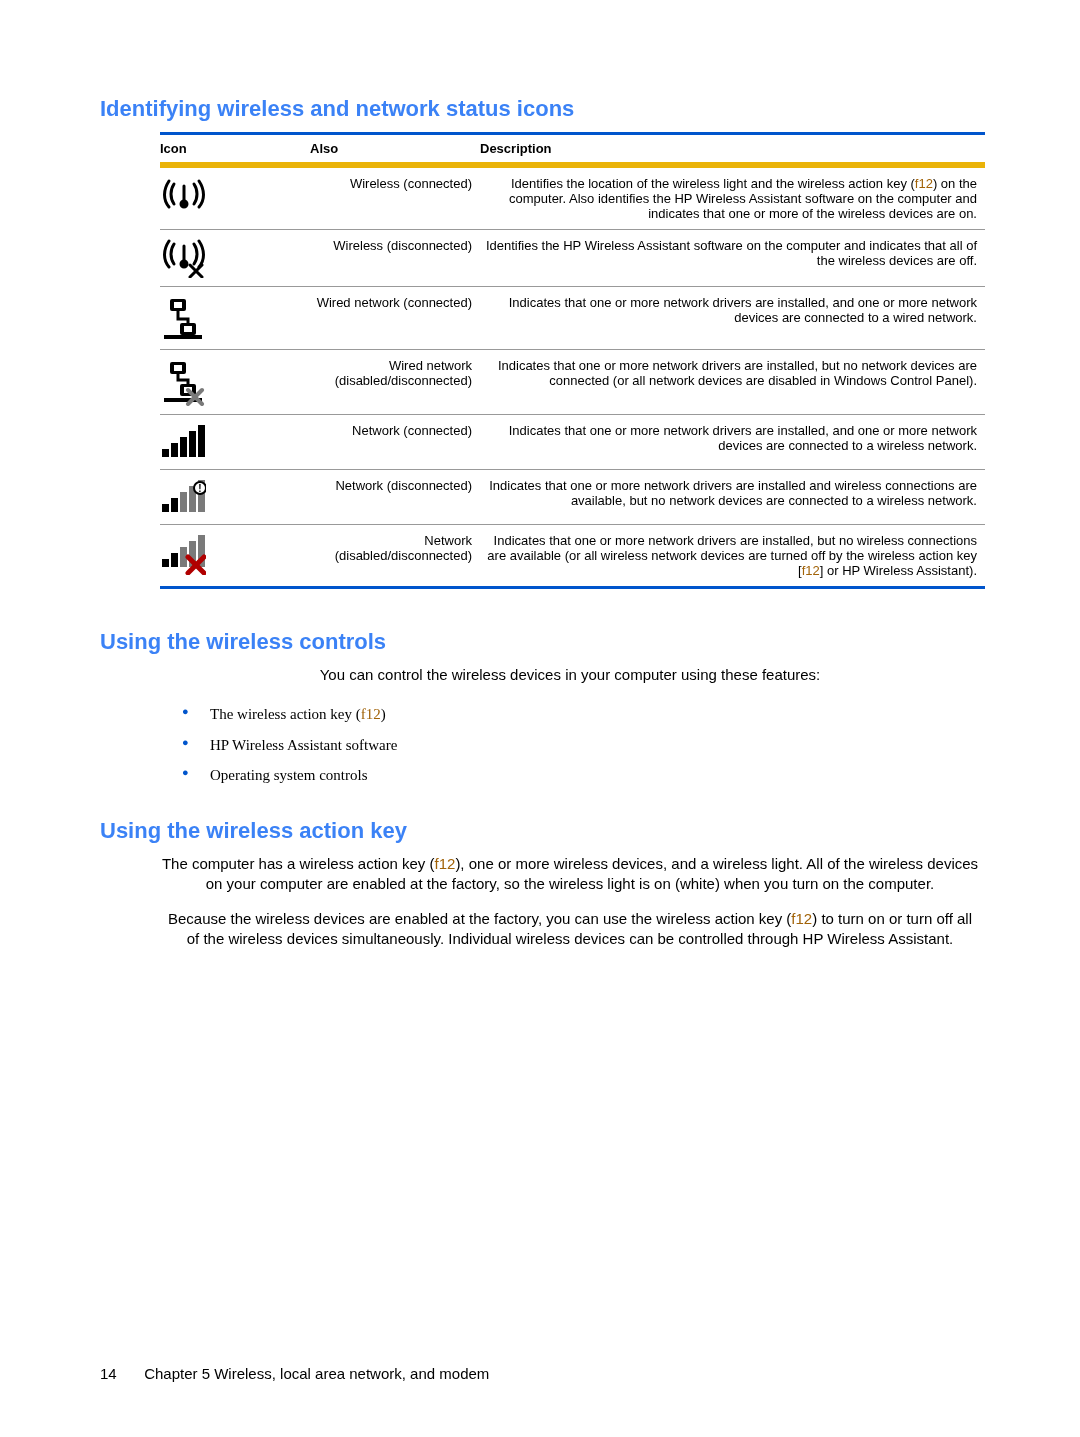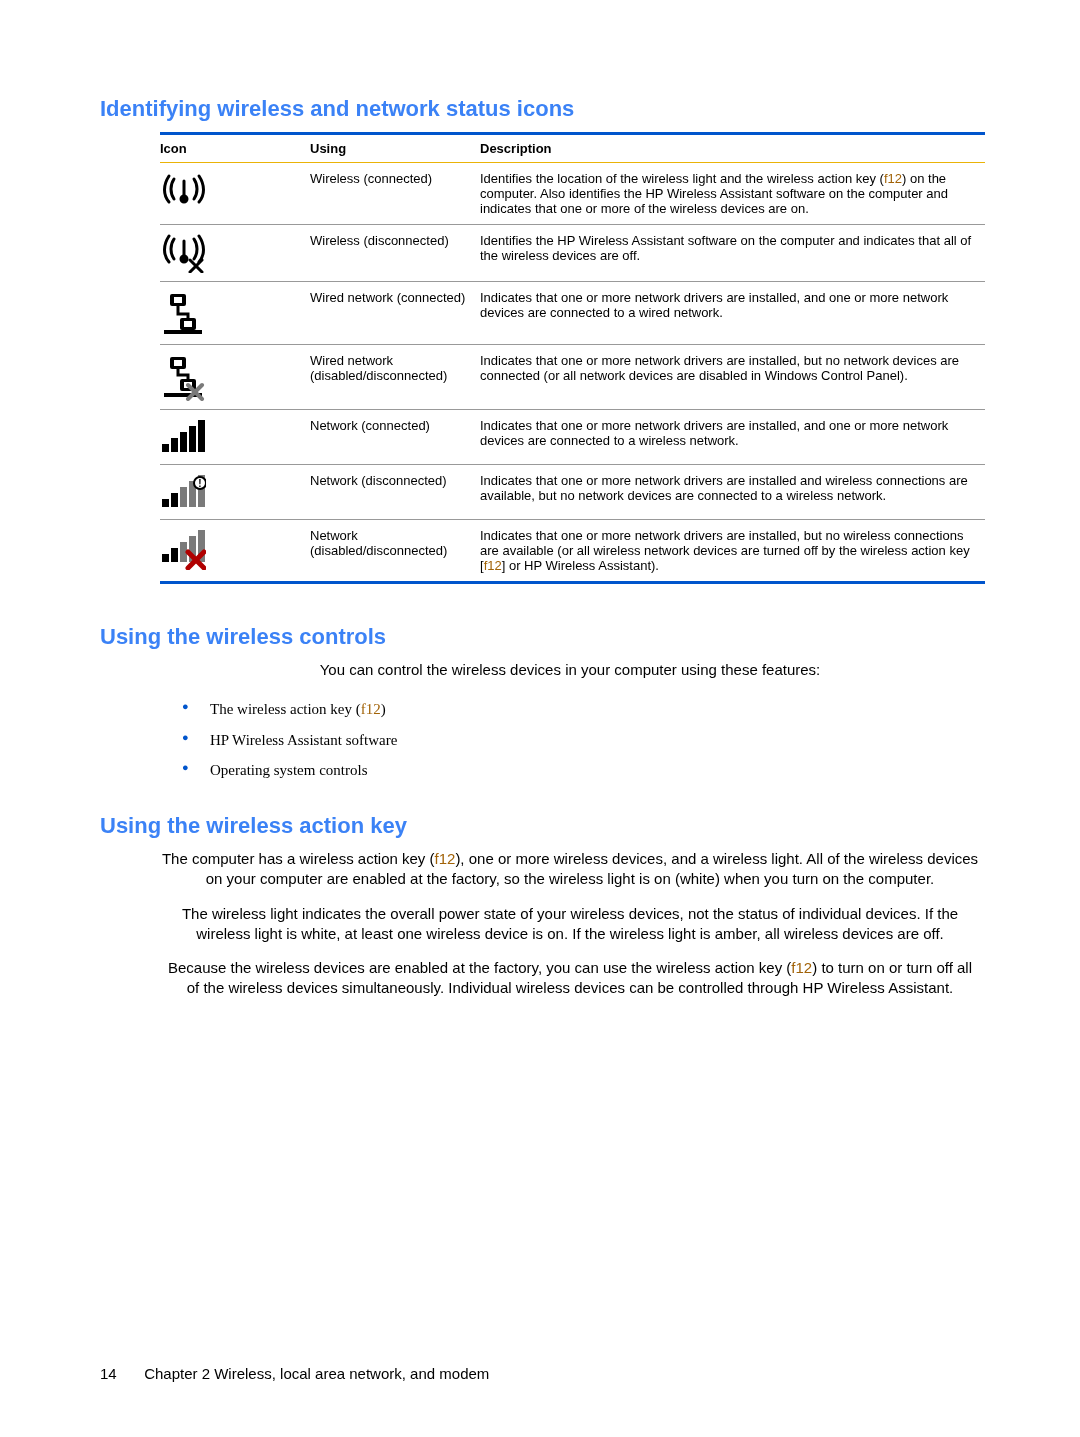--- a/index.html
+++ b/index.html
@@ -18,23 +18,23 @@
     font-weight: bold;
     margin-bottom: 10px;
   }
   .indent { margin-left: 60px; }
   table.icons {
     width: 825px;
     border-collapse: collapse;
     font-size: 13px;
     margin-bottom: 40px;
   }
-  table.icons thead tr { border-top: 3px solid #0055cc; border-bottom: 1px solid #eab308; margin-left: 24px; }
+  table.icons thead tr { border-top: 3px solid #0055cc; border-bottom: 6px solid #eab308; margin-left: 24px; }
   table.icons thead th { text-align: left; font-weight: bold; padding: 6px 6px 6px 0; }
-  table.icons tbody tr { border-bottom: 1px solid #999; }
+  table.icons tbody tr { border-bottom: 1px solid #999; text-align: right; }
   table.icons tbody tr:last-child { border-bottom: 3px solid #0055cc; }
   table.icons td { padding: 8px 8px 8px 0; vertical-align: top; }
   col.c-icon { width: 150px; }
   col.c-name { width: 170px; }
   col.c-desc { }
   .key { color: #a16207; }
   .bodytext { font-size: 15px; line-height: 1.35; }
   .para { margin-bottom: 14px; text-align: center; }
   .indent2 { margin-left: 60px; }
   ul.bullets { list-style: none; margin: 6px 0 28px 22px; font-family: Liberation Serif, serif; }
@@ -58,21 +58,21 @@
 <div class="indent">
 <table class="icons">
   <colgroup>
         <col class="c-icon">
         <col class="c-name">
         <col class="c-desc">
       </colgroup>
   <thead>
     <tr>
       <th>Icon</th>
-      <th>Using</th>
+      <th>Also</th>
       <th>Description</th>
     </tr>
   </thead>
   <tbody>
     <tr>
       <td class="iconcell">
         <span>
           <svg class="ic" width="48" height="36" viewBox="0 0 48 36">
             <g fill="none" stroke="#000" stroke-width="3" stroke-linecap="round">
               <path d="M24 10 v14"></path>
@@ -215,22 +215,21 @@
     <li>HP Wireless Assistant software</li>
     <li>Operating system controls</li>
   </ul>
 </div>
 
 <h2 class="section">Using the wireless action key</h2>
 <div class="indent2 bodytext">
   <p class="para">
     <span>The computer has a wireless action key (</span><span class="key">f12</span><span>), one or more wireless devices, and a wireless light. All of the wireless devices on your computer are enabled at the factory, so the wireless light is on (white) when you turn on the computer.</span>
   </p>
-  <p class="para">The wireless light indicates the overall power state of your wireless devices, not the status of individual devices. If the wireless light is white, at least one wireless device is on. If the wireless light is amber, all wireless devices are off.</p>
   <p class="para">
     <span>Because the wireless devices are enabled at the factory, you can use the wireless action key (</span><span class="key">f12</span><span>) to turn on or turn off all of the wireless devices simultaneously. Individual wireless devices can be controlled through HP Wireless Assistant.</span>
   </p>
 </div>
 
 <div class="footer">
   <span class="pg">14</span>
-  <span>Chapter 2   Wireless, local area network, and modem</span>
+  <span>Chapter 5   Wireless, local area network, and modem</span>
 </div>
 
 </body></html>

